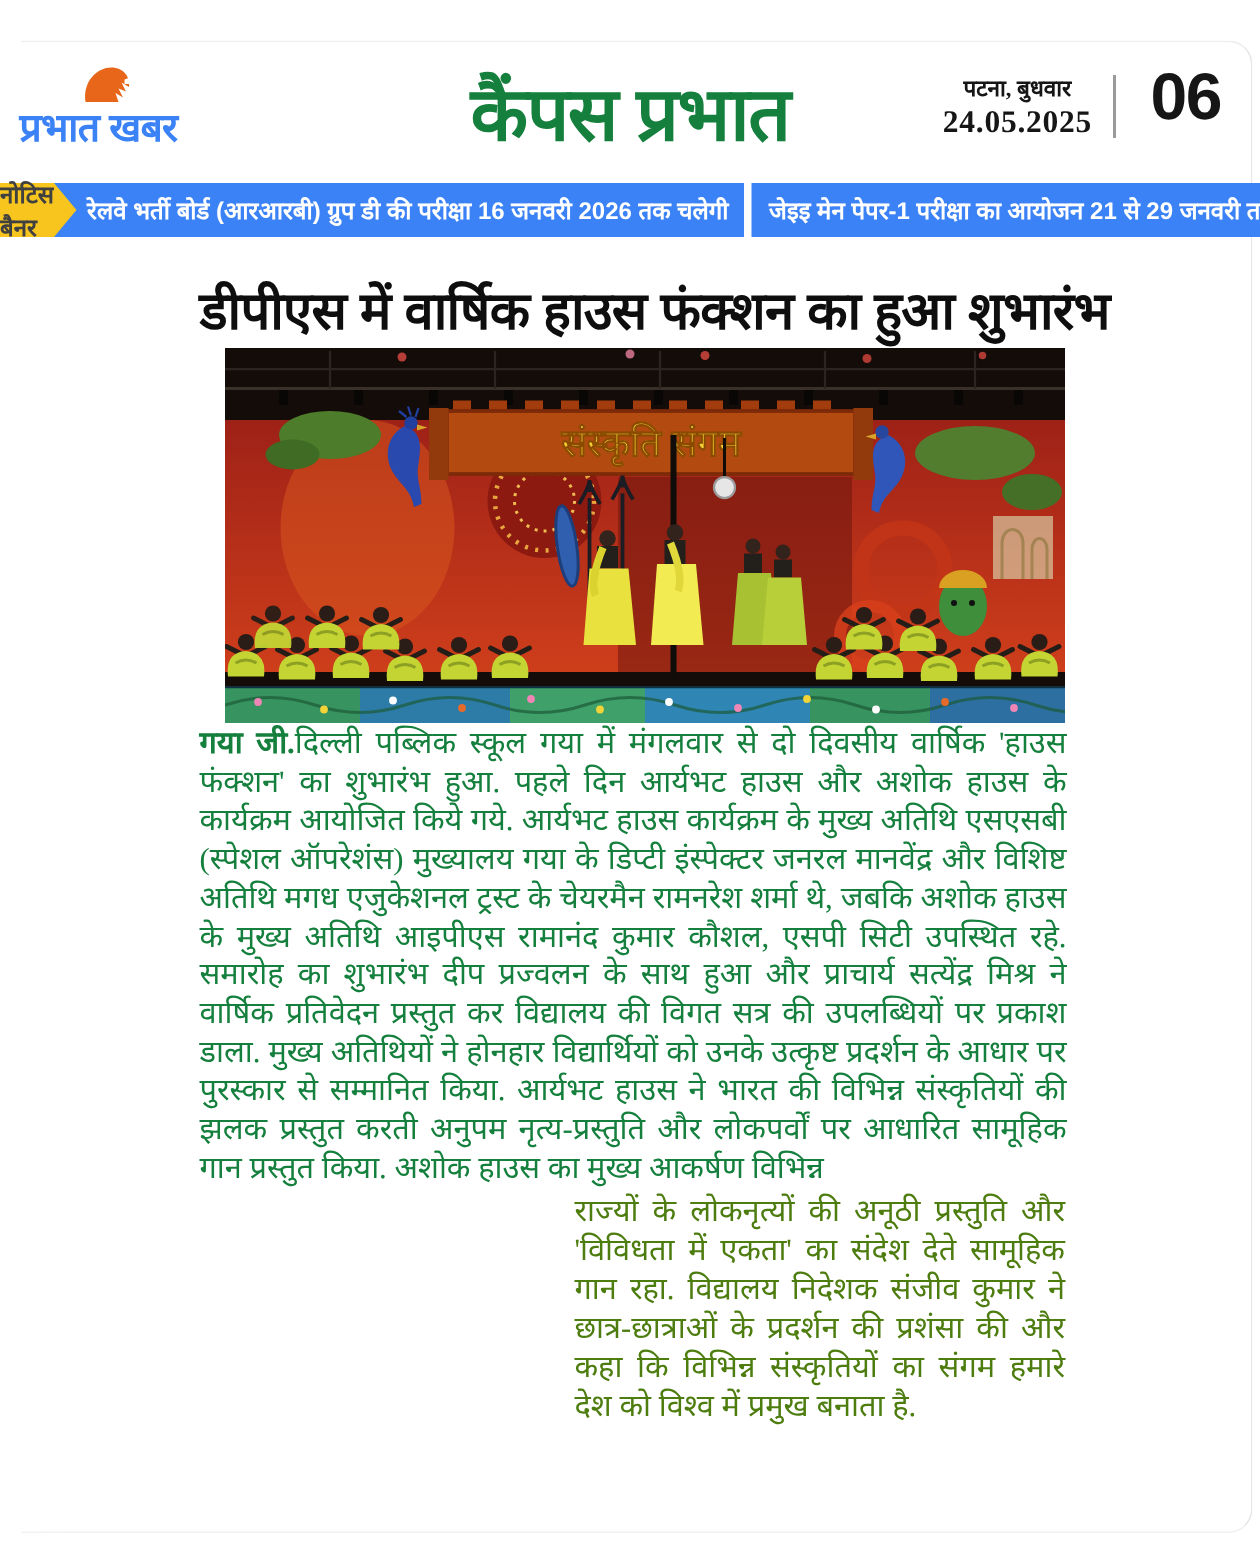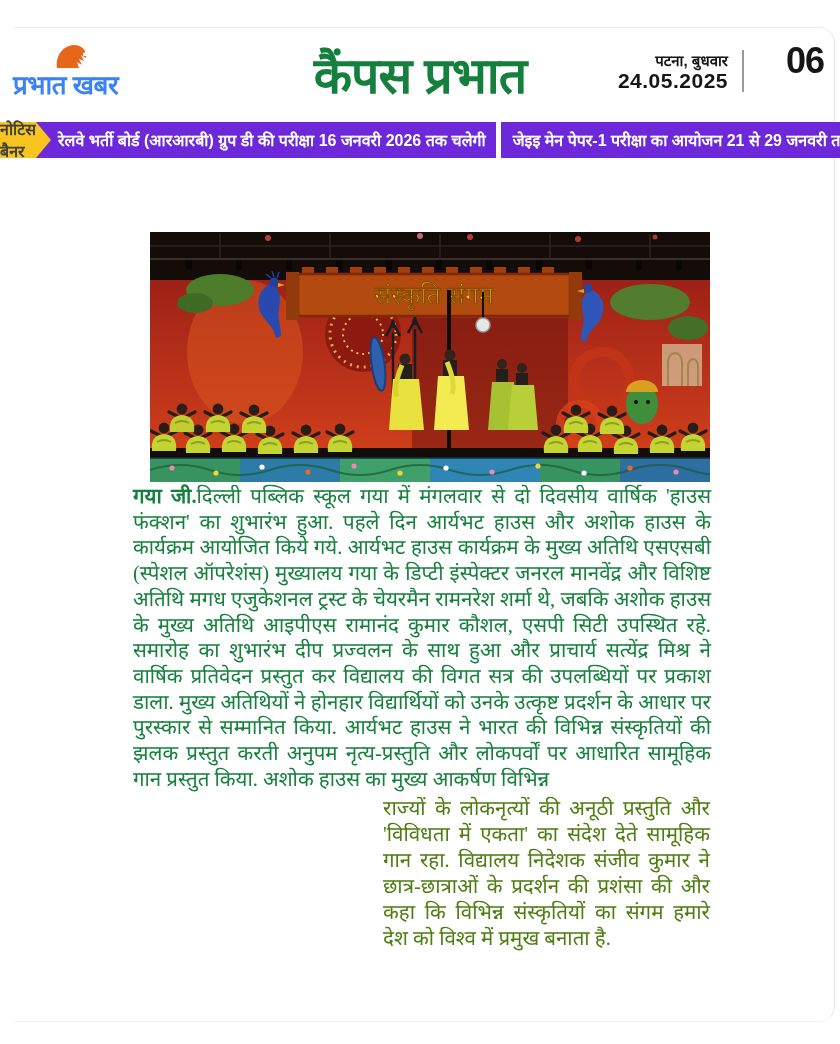--- a/index.html
+++ b/index.html
@@ -8,33 +8,33 @@
   .clip-edge{position:absolute;left:14px;right:5px;top:27px;bottom:22px;
         border-top:1px solid #ececec;border-right:1px solid #e6e6e6;border-bottom:1px solid #f1f1f1;
         border-left:none;border-top-right-radius:16px;border-bottom-right-radius:16px;pointer-events:none;}
 
   
   .logo{position:absolute;left:13px;top:44px;width:120px;}
   .logo .sun{display:block;margin:0 0 -4px 40px;}
   .logo .logo-text{font-size:26px;font-weight:800;letter-spacing:-.5px;white-space:nowrap;color:#3b82f6;}
   .edition-title{position:absolute;left:220px;right:220px;top:40px;text-align:center;
         font-size:50px;font-weight:800;letter-spacing:-1px;color:#15803d;white-space:nowrap;}
-  .dateblock{position:absolute;right:112px;top:52px;text-align:right;line-height:1.15;}
+  .dateblock{position:absolute;right:112px;top:52px;text-align:center;line-height:1.15;font-family:Liberation Serif, serif;}
   .dateblock .cityday{font-size:15px;font-weight:700;}
   .dateblock .date{font-size:21px;font-weight:800;letter-spacing:.5px;}
   .head-divider{position:absolute;right:96px;top:50px;width:2px;height:42px;background:#9a9a9a;}
-  .pagenum{position:absolute;right:16px;top:40px;font-size:36px;font-weight:800;letter-spacing:-1px;}
+  .pagenum{position:absolute;right:26px;top:40px;font-size:44px;font-weight:800;letter-spacing:-1px;}
 
   
   .notice-bar{position:absolute;left:0;right:0;top:122px;height:36px;display:flex;align-items:stretch;}
   .notice-label{position:relative;width:100px;background:#f7c51e;color:#404040;font-weight:800;
         font-size:16px;display:flex;align-items:center;justify-content:center;z-index:2;}
   .notice-label .arrow{position:absolute;right:-15px;top:0;width:0;height:0;
         border-top:18px solid transparent;border-bottom:18px solid transparent;border-left:15px solid #f7c51e;}
-  .notice-item{background:#6d28d9;color:#ffffff;font-weight:700;font-size:16px;
+  .notice-item{background:#3b82f6;color:#ffffff;font-weight:700;font-size:16px;
         display:flex;align-items:center;justify-content:center;padding:0 10px 0 22px;white-space:nowrap;}
   .notice-item.first{flex:1.02;}
   .notice-item.second{flex:1.04;margin-left:5px;padding-left:12px;}
 
   
   .headline{position:absolute;left:133px;width:578px;top:182px;text-align:center;
         font-size:35px;font-weight:800;letter-spacing:-.5px;color:#0e0e0e;white-space:nowrap;}
   .photo{position:absolute;left:150px;top:232px;width:560px;height:211px;background:#0369a1;}
   .photo svg{display:block;}
   .body-main{position:absolute;left:133px;width:578px;top:484px;margin:0;
@@ -71,20 +71,21 @@
   <div class="notice-bar">
     <div class="notice-label">
       <span>नोटिस बैनर</span>
       <span class="arrow"></span>
     </div>
     <div class="notice-item first">रेलवे भर्ती बोर्ड (आरआरबी) ग्रुप डी की परीक्षा 16 जनवरी 2026 तक चलेगी</div>
     <div class="notice-item second">जेइइ मेन पेपर-1 परीक्षा का आयोजन 21 से 29 जनवरी तक होगा</div>
 
   </div>
 
+  <div class="headline">डीपीएस में वार्षिक हाउस फंक्शन का हुआ शुभारंभ</div>
 
   <div class="photo">
     <svg width="560" height="250" viewBox="0 0 560 250">
       <defs>
         <linearGradient id="redgrad" x1="0" y1="0" x2="0" y2="1">
           <stop offset="0" stop-color="#9e2117"></stop>
             <stop offset="1" stop-color="#ce3e1b"></stop>
         </linearGradient>
         <g id="dancer">
           <path d="M-13,3 L-3,8 M13,3 L3,8" stroke="#241d18" stroke-width="3.2" stroke-linecap="round"></path>

